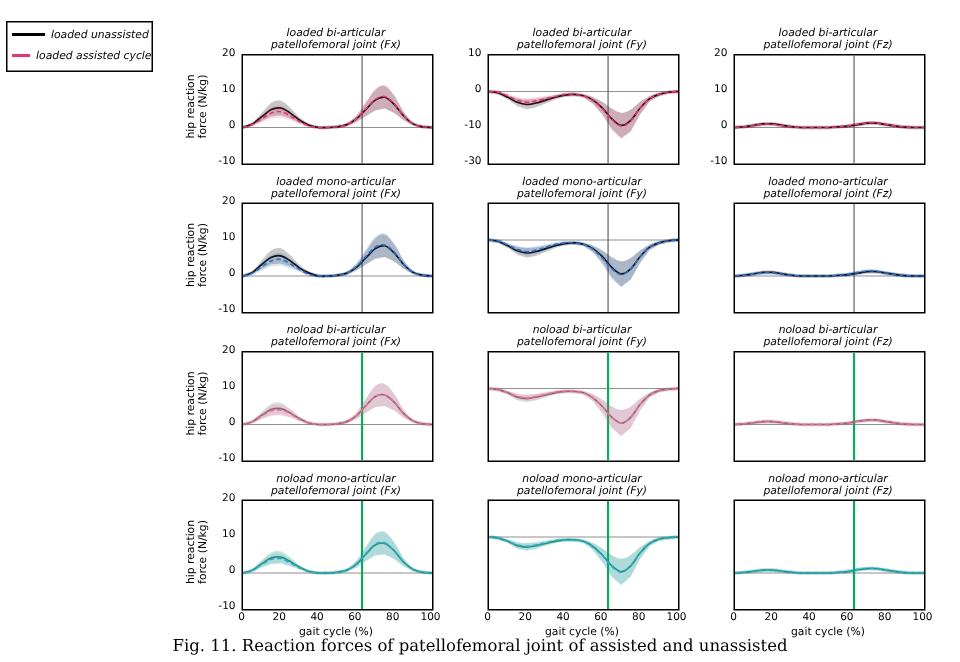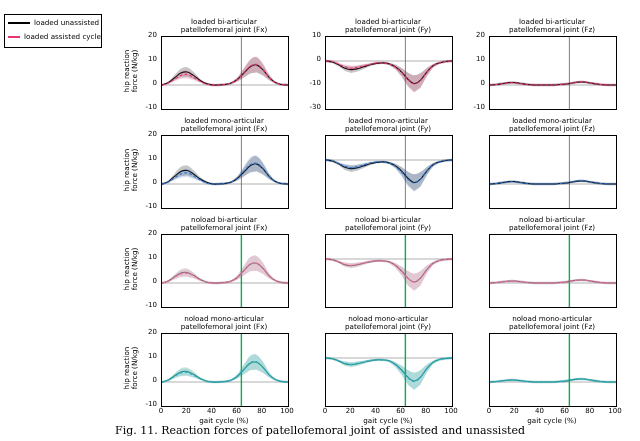--- a/index.html
+++ b/index.html
@@ -2,24 +2,24 @@
 <html><head>
 <meta charset="utf-8">
 <style>
   html,body{margin:0;padding:0;background:#ffffff;}
   body{width:640px;height:441px;font-family:"DejaVu Sans",sans-serif;color:#000;}
   #page{position:relative;width:640px;height:441px;overflow:hidden;}
 
   .legend-box{position:absolute;border:1px solid #000;background:#fff;}
   .legend-row{display:flex;align-items:center;height:13px;margin:1px 0 1px 3px;}
   .legend-swatch{width:22px;height:0;border-top-width:2px;margin-right:4px;}
-  .legend-label{font-size:7.2px;line-height:8px;white-space:nowrap;}
+  .legend-label{font-size:7.2px;line-height:8px;white-space:nowrap;font-style:italic;}
 
   .panel{position:absolute;}
-  .panel-title{position:absolute;left:0;top:0;width:100%;text-align:center;font-size:7.2px;line-height:8.4px;}
+  .panel-title{position:absolute;left:0;top:0;width:100%;text-align:center;font-size:7.2px;line-height:8.4px;font-style:italic;}
   .plot{position:absolute;border:1px solid #000;background:#fff;overflow:hidden;}
   .ylabel{position:absolute;font-size:7.2px;line-height:8px;text-align:center;
           transform-origin:center center;transform:rotate(-90deg);white-space:pre;}
   .ytick{position:absolute;font-size:7px;text-align:right;white-space:nowrap;}
   .xtick{position:absolute;font-size:7px;text-align:center;white-space:nowrap;}
   .xlabel{position:absolute;font-size:7.2px;text-align:center;white-space:nowrap;}
 
   .caption{position:absolute;left:4px;top:424px;width:632px;font-family:"DejaVu Serif",serif;
            font-size:11px;line-height:13px;color:#000;text-align:center;}
   svg{display:block;}

